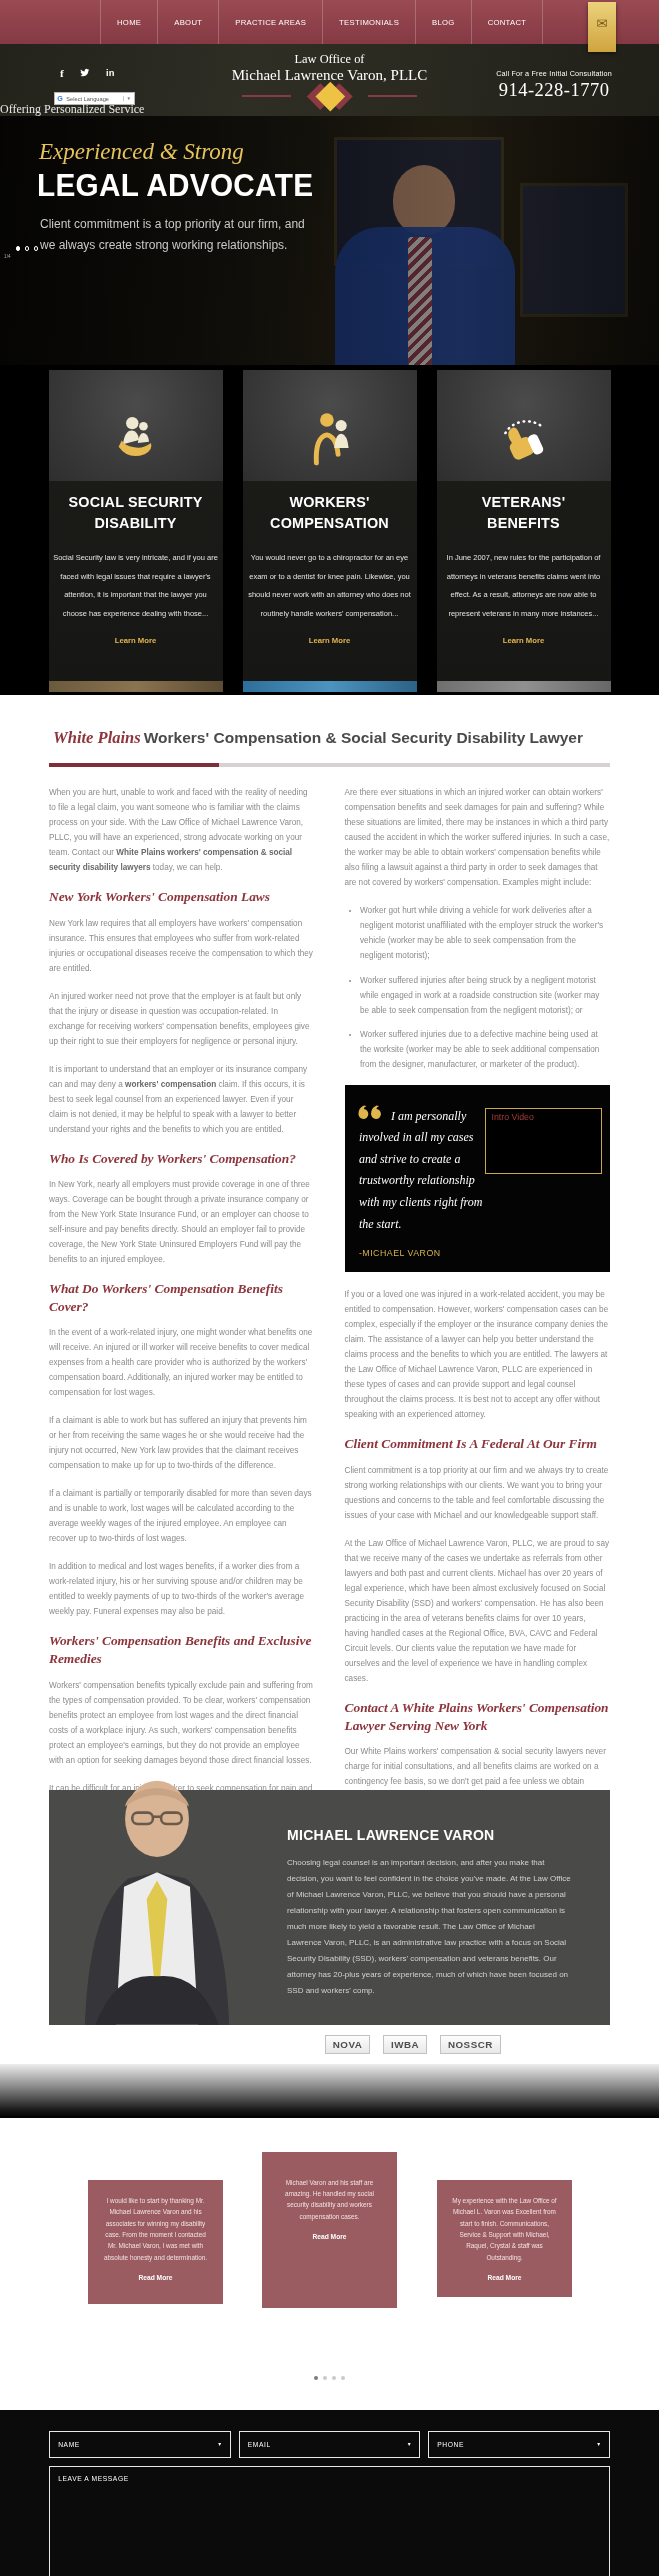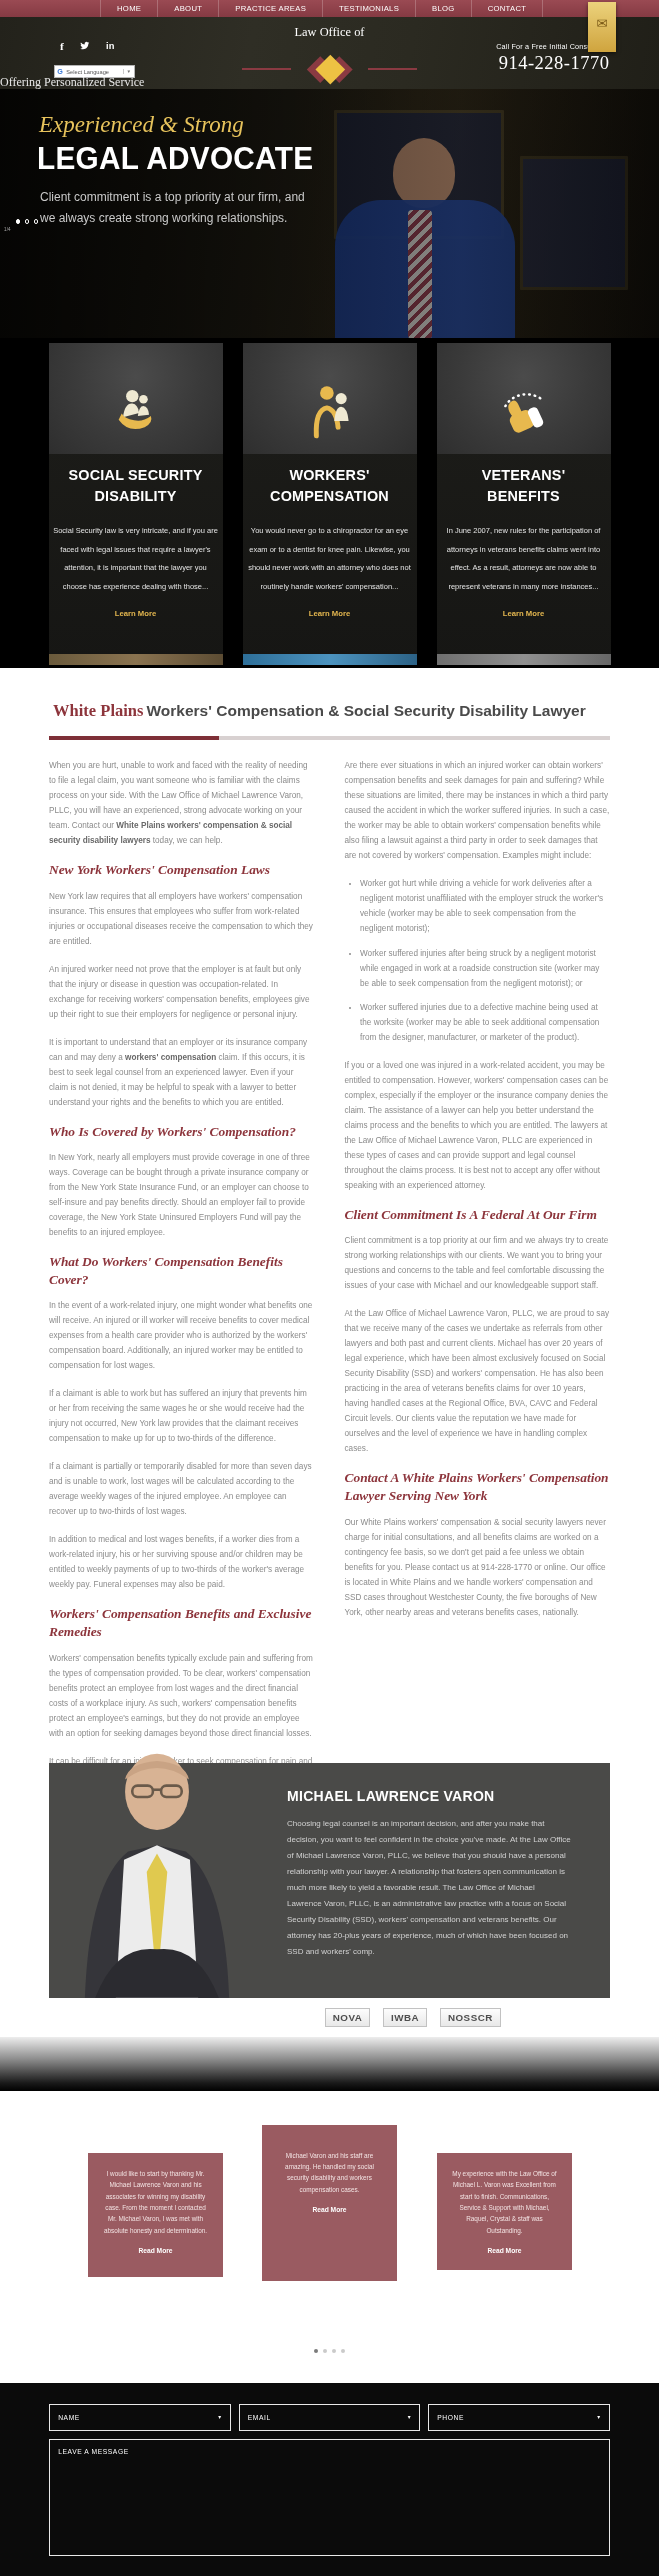--- a/index.html
+++ b/index.html
@@ -1,20 +1,20 @@
 <!DOCTYPE html>
 <html style="font-size:8.2px"><head>
 <meta charset="utf-8">
 <style>
   *{box-sizing:border-box}
   html,body{margin:0;padding:0}
   body{width:659px;font-family:"Liberation Sans",sans-serif;background:#fff;color:#333}
 
   
-  .topnav{position:relative;height:17px;background:linear-gradient(#9a4a53,#853a43);z-index:9}
+  .topnav{position:relative;height:44px;background:linear-gradient(#9a4a53,#853a43);z-index:9}
   .nav-list{display:flex;height:100%;margin-left:100px}
   .nav-item{display:flex;align-items:center;justify-content:center;padding:0 16px;border-left:0.5px solid rgba(255,255,255,.22);
     color:#fff;font-size:7.7px;letter-spacing:0.3px;cursor:pointer;white-space:nowrap}
   .nav-item:last-child{border-right:0.5px solid rgba(255,255,255,.22)}
   .nav-env{position:absolute;right:43px;top:1.5px;width:28px;height:50px;background:linear-gradient(#ecd27c,#cfa43e);
     display:flex;justify-content:center;align-items:flex-start;padding-top:15.5px;box-shadow:0 2.1px 4.1px rgba(0,0,0,.55);cursor:pointer}
   .env-glyph{font-size:13.4px;color:#7c5b17;line-height:1}
 
   
   .header{position:relative;height:72px;background:linear-gradient(100deg,#23221b 0%,#2f2e25 38%,#2b2a21 62%,#201f18 100%)}
@@ -74,41 +74,41 @@
   .card-cta{display:inline-block;margin-top:12.4px;color:#e3b64f;font-weight:bold;font-size:7.7px}
   .card::after{content:"";position:absolute;left:0;right:0;bottom:0;height:11.3px}
   .card.c1::after{background:linear-gradient(90deg,#6a5a3c,#8a7350 50%,#5c4c33)}
   .card.c2::after{background:linear-gradient(90deg,#2e6f99,#4c93bf 50%,#2c6librar286)}
   .card.c2::after{background:linear-gradient(90deg,#2e6f99,#4c93bf 50%,#2c6286)}
   .card.c3::after{background:linear-gradient(90deg,#6f6f6f,#909090 50%,#676767)}
 
   
   .article{height:1095px;padding:23px 49px 0;overflow:hidden;background:#fff}
   .h1{margin-left:4.1px;font-size:15.5px;color:#4a4a4a;font-weight:bold}
-  .h1 .em{font-family:"Liberation Serif",serif;color:#8d353c;font-size:16.5px;font-weight:600;margin-right:3.1px}
+  .h1 .em{font-family:"Liberation Serif",serif;font-style:italic;color:#8d353c;font-size:16.5px;font-weight:600;margin-right:3.1px}
   .title-rule{height:4.1px;margin-top:14.4px;background:linear-gradient(90deg,#7e2f37 0,#7e2f37 170px,#d8d1d1 170px)}
   .cols{display:flex;gap:30px;margin-top:18.5px}
   .col{width:266px}
   .col p{margin:0 0 13px;font-size:8.2px;line-height:15px;color:#8b8b8b}
   .col p strong{color:#696969}
   .col h2{margin:4.1px 0 9.3px;font-family:"Liberation Serif",serif;font-style:italic;font-weight:600;font-size:13.4px;line-height:18px;color:#8d353c}
   .col ul{margin:0 0 13px;padding-left:15.5px}
   .col li{font-size:8.2px;line-height:15px;color:#8b8b8b;margin-bottom:9.3px}
   .quote-box{position:relative;background:#040404;min-height:155px;padding:20.6px 7.7px 14.4px 14.4px;margin:2.1px 0 15.5px}
   .qmark{position:absolute;left:13.4px;top:19.6px;width:27px;height:18.5px}
   .qtext{width:131px;margin-left:0;text-indent:32px;font-family:"Liberation Serif",serif;font-style:italic;
     font-size:12px;line-height:21.6px;color:#fff}
   .qattr{margin-top:12.4px;color:#d9b24a;font-size:8.8px;letter-spacing:0.5px}
   .qvideo{position:absolute;right:7.7px;top:23px;width:117px;height:66px;border:0.5px solid #c9a84c;background:#000;
     color:#a33c36;font-size:8.8px;padding:3.1px 5.2px;cursor:pointer}
 
   
   .bio{position:relative;margin:0 49px;height:235px;background:#4a4a48}
   .bio-photo{position:absolute;left:5.2px;bottom:0;width:206px;height:260px}
-  .bio-content{margin-left:238px;padding:25px 39px 0 0}
+  .bio-content{margin-left:238px;padding:37px 39px 0 0}
   .bio-title{font-size:14px;font-weight:bold;color:#fff;letter-spacing:0.3px}
   .bio-text{margin-top:12.4px;font-size:8px;line-height:16px;color:#d2d2d2}
   .logos{height:39px;background:#fff;display:flex;align-items:center;gap:13.4px;padding-left:325px}
   .logo-box{border:0.5px solid #c2c2c2;background:linear-gradient(#fdfdfd,#e8e8e8);padding:2.6px 6.7px;
     font-size:9.8px;font-weight:bold;color:#4e4e4e;letter-spacing:0.5px;cursor:pointer}
   .fade-band{height:54px;background:linear-gradient(#ededed 0%,#8f8f8f 40%,#1a1a1a 85%,#000 100%)}
   .gap-white{height:40px;background:#fff}
 
   
   .testimonials{position:relative;height:252px;background:#fff}
@@ -157,20 +157,21 @@
     </span>
     <span class="soc-ic" style="font-family:'Liberation Sans',sans-serif;font-size:9.3px">in</span>
   </div>
   <div class="lang">
     <span class="g">G</span>
     <span class="lang-txt">Select Language</span>
     <span class="lang-arrow">▼</span>
   </div>
   <div class="firm">
     <div class="firm-line1">Law Office of</div>
+    <div class="firm-line2">Michael Lawrence Varon, PLLC</div>
   </div>
   <div class="emblem">
     <span class="bar l"></span>
       <span class="dia red1"></span>
       <span class="dia gold"></span>
       <span class="dia red2"></span>
       <span class="bar r"></span>
   </div>
   <div class="tagline">Offering Personalized Service</div>
   <div class="call">
@@ -255,20 +256,29 @@
         <p><span>Workers' compensation benefits typically exclude pain and suffering from the types of compensation provided. To be clear, workers' compensation benefits protect an employee from lost wages and the direct financial costs of a workplace injury. As such, workers' compensation benefits protect an employee's earnings, but they do not provide an employee with an option for seeking damages beyond those direct financial losses.</span></p>
         <p><span>It can be difficult for an injured worker to seek compensation for pain and suffering because workers' compensation is an exclusive remedy under New York law. What is an exclusive remedy? This means that the benefits provided by the employer's workers' compensation policy are the exclusive benefits or remedies available to the injured worker, and the injured worker cannot file a claim against the employer to seek additional damages.</span></p>
       </div>
     <div class="col">
         <p><span>Are there ever situations in which an injured worker can obtain workers' compensation benefits and seek damages for pain and suffering? While these situations are limited, there may be instances in which a third party caused the accident in which the worker suffered injuries. In such a case, the worker may be able to obtain workers' compensation benefits while also filing a lawsuit against a third party in order to seek damages that are not covered by workers' compensation. Examples might include:</span></p>
         <ul>
           <li>Worker got hurt while driving a vehicle for work deliveries after a negligent motorist unaffiliated with the employer struck the worker's vehicle (worker may be able to seek compensation from the negligent motorist);</li>
           <li>Worker suffered injuries after being struck by a negligent motorist while engaged in work at a roadside construction site (worker may be able to seek compensation from the negligent motorist); or</li>
           <li>Worker suffered injuries due to a defective machine being used at the worksite (worker may be able to seek additional compensation from the designer, manufacturer, or marketer of the product).</li>
         </ul>
+        <div class="quote-box">
+          <span class="qmark"><svg viewBox="0 0 60 40">
+              <path d="M13 1 Q1 6 1 20 A11 11 0 1 0 13 9 Q13 4 19 2 Z" fill="#e0b54d"></path>
+              <path d="M41 1 Q29 6 29 20 A11 11 0 1 0 41 9 Q41 4 47 2 Z" fill="#e0b54d"></path>
+            </svg></span>
+          <div class="qtext">I am personally involved in all my cases and strive to create a trustworthy relationship with my clients right from the start.</div>
+          <div class="qattr">-MICHAEL VARON</div>
+          <div class="qvideo">Intro Video</div>
+        </div>
         <p><span>If you or a loved one was injured in a work-related accident, you may be entitled to compensation. However, workers' compensation cases can be complex, especially if the employer or the insurance company denies the claim. The assistance of a lawyer can help you better understand the claims process and the benefits to which you are entitled. The lawyers at the Law Office of Michael Lawrence Varon, PLLC are experienced in these types of cases and can provide support and legal counsel throughout the claims process. It is best not to accept any offer without speaking with an experienced attorney.</span></p>
         <h2>Client Commitment Is A Federal At Our Firm</h2>
         <p><span>Client commitment is a top priority at our firm and we always try to create strong working relationships with our clients. We want you to bring your questions and concerns to the table and feel comfortable discussing the issues of your case with Michael and our knowledgeable support staff.</span></p>
         <p><span>At the Law Office of Michael Lawrence Varon, PLLC, we are proud to say that we receive many of the cases we undertake as referrals from other lawyers and both past and current clients. Michael has over 20 years of legal experience, which have been almost exclusively focused on Social Security Disability (SSD) and workers' compensation. He has also been practicing in the area of veterans benefits claims for over 10 years, having handled cases at the Regional Office, BVA, CAVC and Federal Circuit levels. Our clients value the reputation we have made for ourselves and the level of experience we have in handling complex cases.</span></p>
         <h2>Contact A White Plains Workers' Compensation Lawyer Serving New York</h2>
         <p><span>Our White Plains workers' compensation &amp; social security lawyers never charge for initial consultations, and all benefits claims are worked on a contingency fee basis, so we don't get paid a fee unless we obtain benefits for you. Please contact us at 914-228-1770 or online. Our office is located in White Plains and we handle workers' compensation and SSD cases throughout Westchester County, the five boroughs of New York, other nearby areas and veterans benefits cases, nationally.</span></p>
       </div>
   </div>
 </div>
 

